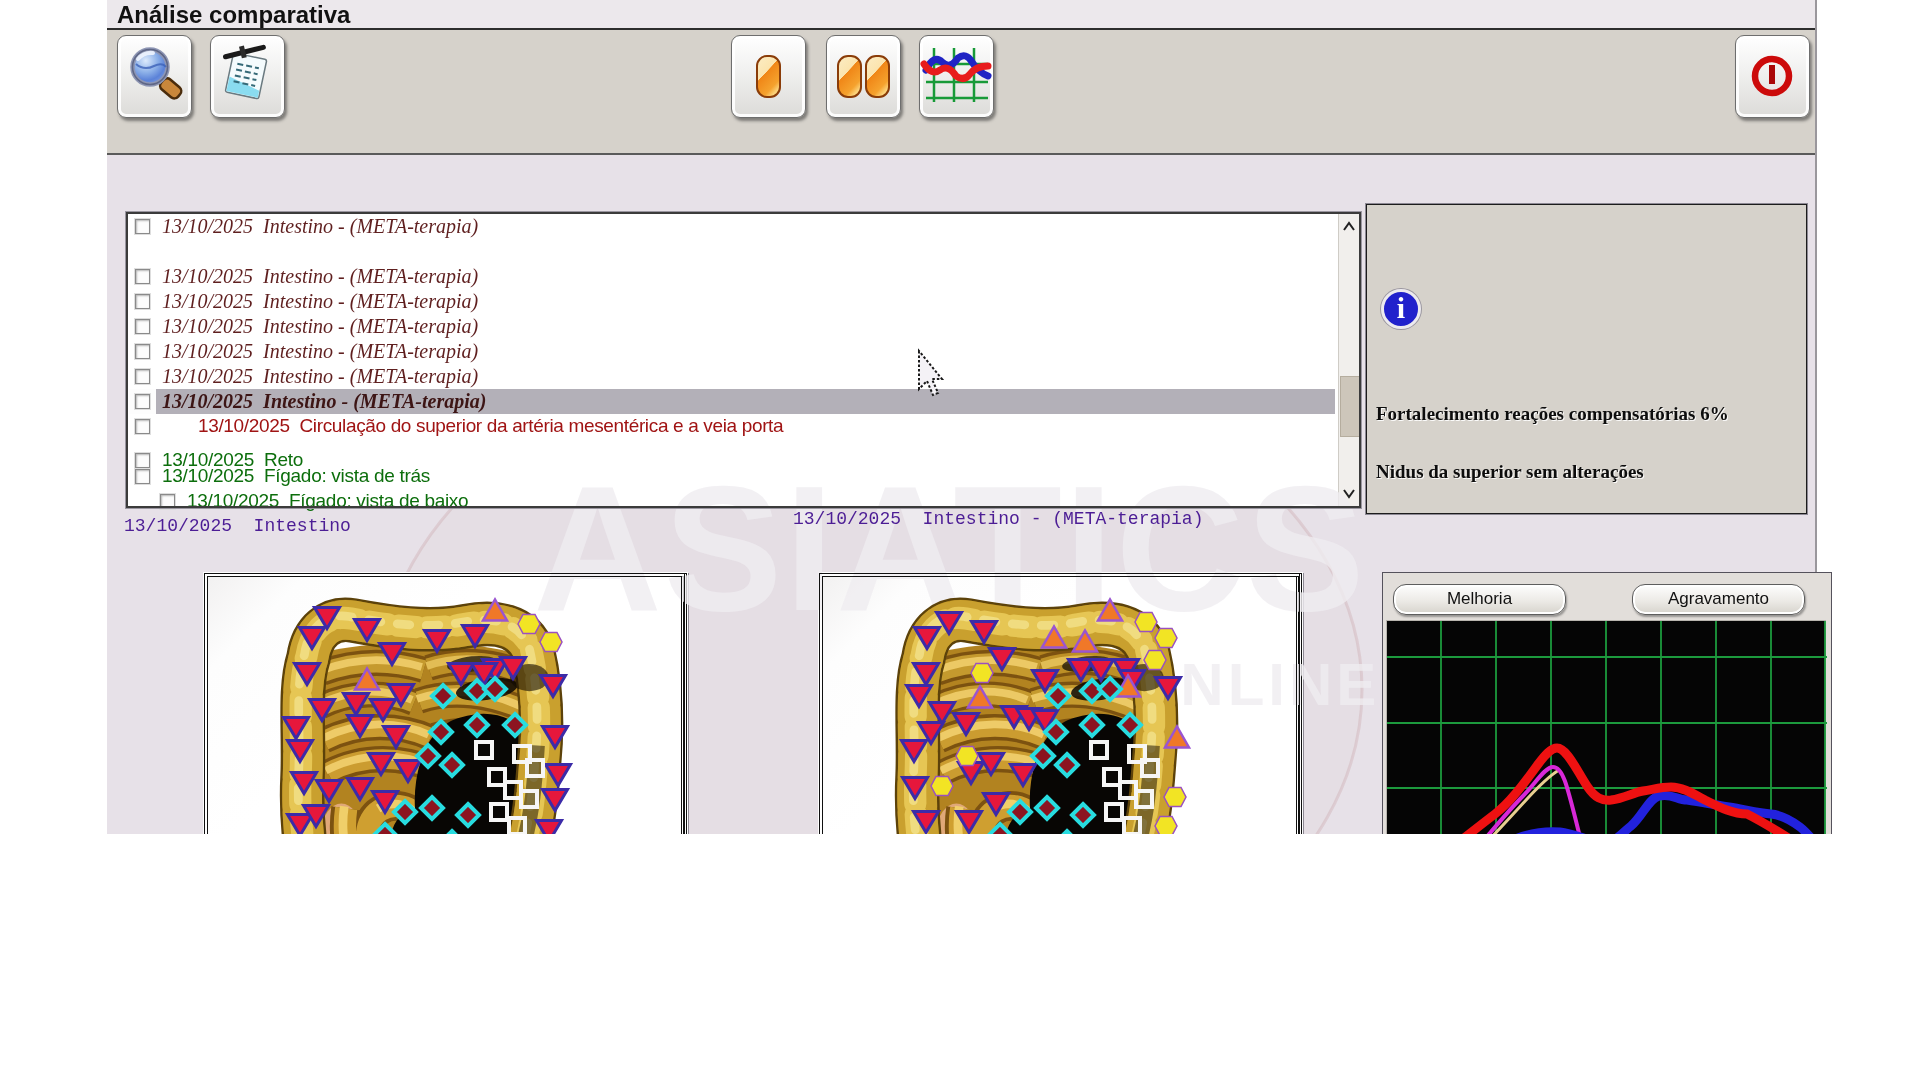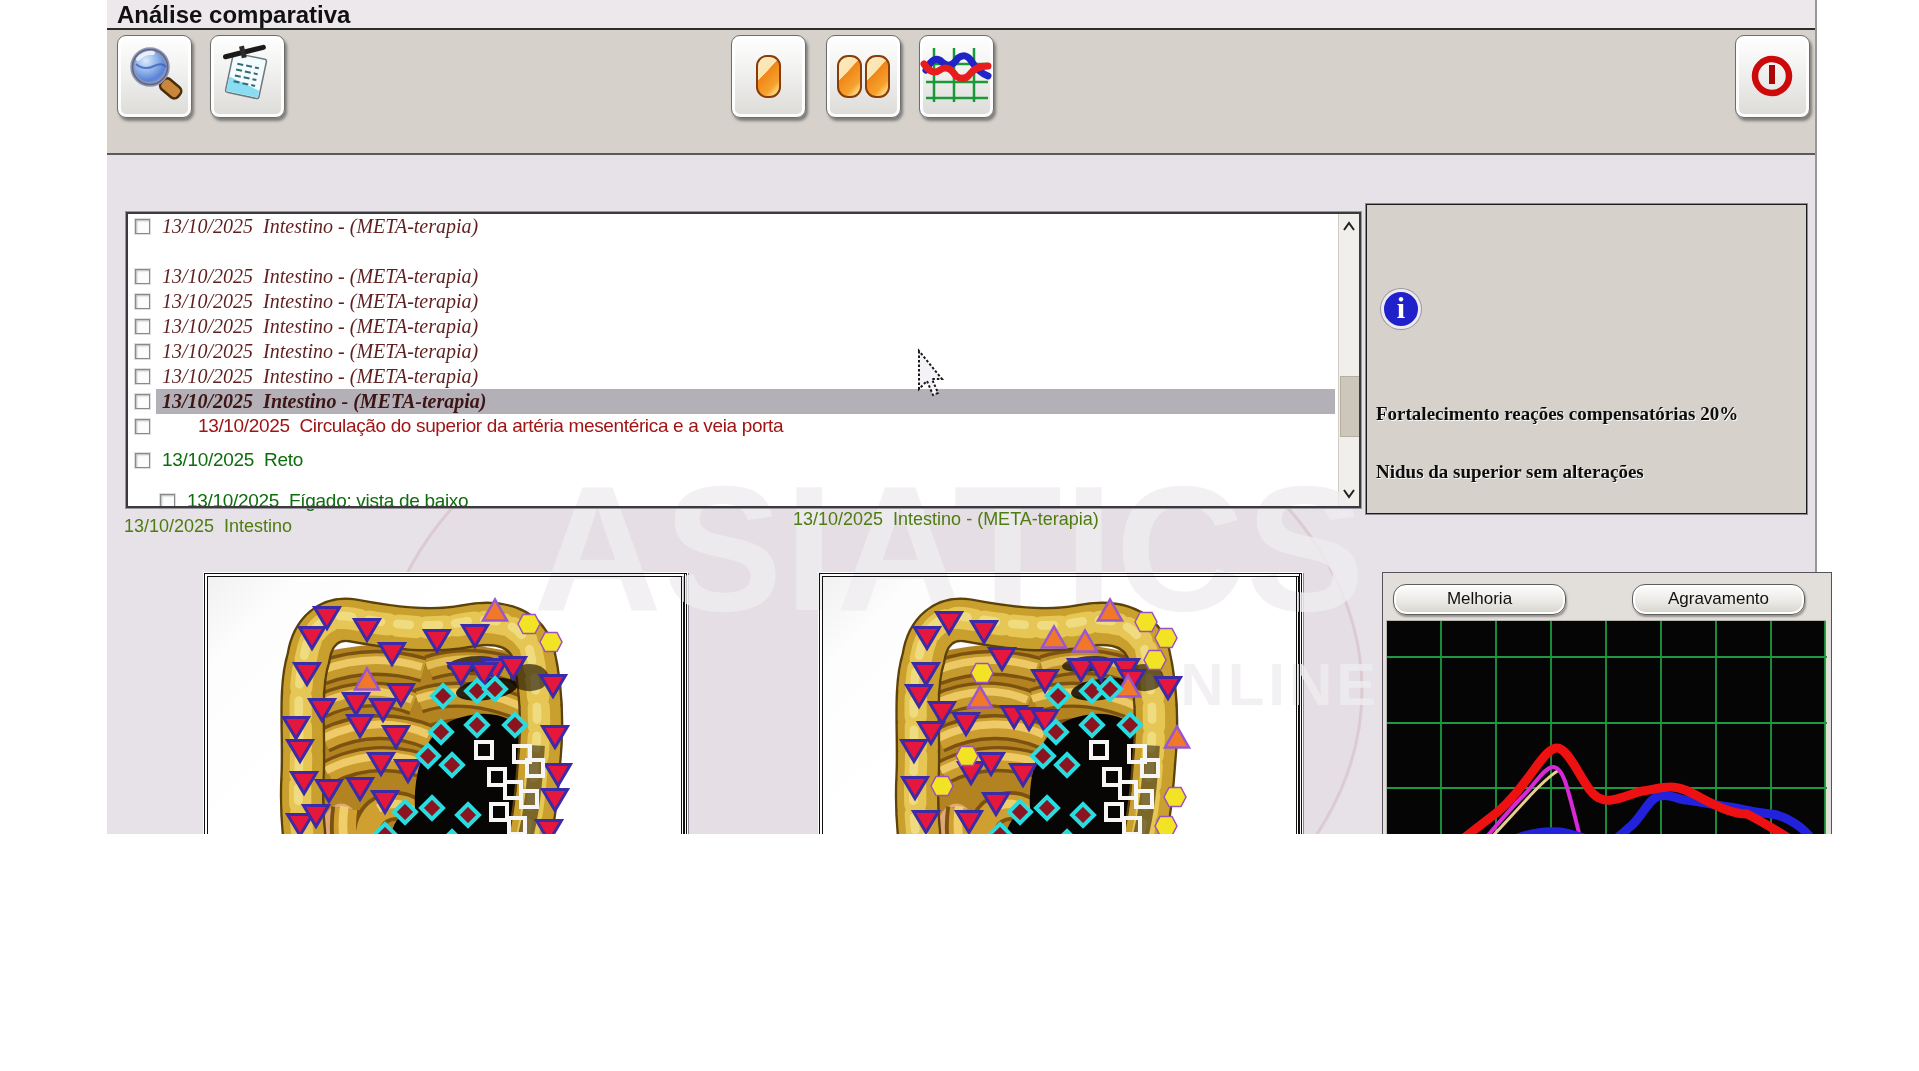--- a/index.html
+++ b/index.html
@@ -36,21 +36,21 @@
 
 #infopanel{position:absolute;left:1366px;top:204px;width:439px;height:308px;background:#d6d2cb;
   border:1px solid #1c1c1c;box-shadow:0 0 0 1px #8d8994;}
 #infopanel .b{font-size:19px;font-weight:bold;color:#0d0d0d;font-family:"Liberation Serif",serif;
   text-shadow:1px 1px 0 rgba(255,255,255,0.9);}
 #iicon{position:absolute;left:14px;top:84px;width:34px;height:34px;border-radius:50%;
   background:#2121cc;border:3px solid #eceaee;box-shadow:0 0 0 1px #9a96a0;}
 #iicon span{position:absolute;left:0;top:-1px;width:34px;text-align:center;
   font-family:"Liberation Serif",serif;font-weight:bold;font-size:30px;color:#fff;}
 
-.lbl{position:absolute;font-size:17px;color:#4d7c0f;z-index:8;}
+.lbl{position:absolute;font-size:17px;color:#4c1d95;z-index:8;font-family:Liberation Mono, monospace;}
 
 .ipanel{position:absolute;background:#fff;border:1px solid #101010;padding:2px;
   box-shadow:0 0 0 1px #fdfdfd, 1px 1px 0 1px #8d8994;}
 .ipanel .inner{position:relative;width:475px;height:476px;border:1px solid #101010;
   background:linear-gradient(135deg,#f2f1f1 0%,#fdfdfd 10%,#ffffff 30%,#ffffff 78%,#f7f5f5 100%);}
 
 #chartpanel{position:absolute;left:1366px;top:572px;width:448px;height:487px;
   background:#e2deda;border:1px solid #55525c;margin-left:16px;}
 .gbtn{position:absolute;top:11px;height:29px;width:171px;border-radius:13px;
   background:linear-gradient(180deg,#fefefe,#eceae6 55%,#d6d3cc);
@@ -257,40 +257,44 @@
         <span class="rt it" style="color:#3d1515;font-weight:bold;">13/10/2025&nbsp; Intestino - (META-terapia)</span>
       </div>
     <div class="row" style="top:200px;">
         <span class="cb"></span>
         <span class="rt red">13/10/2025&nbsp; Circulação do superior da artéria mesentérica e a veia porta</span>
       </div>
     <div class="row" style="top:234px;text-align:right;">
         <span class="cb"></span>
         <span class="rt grn">13/10/2025&nbsp; Reto</span>
       </div>
+    <div class="row" style="top:250px;">
+        <span class="cb"></span>
+        <span class="rt grn">13/10/2025&nbsp; Fígado: vista de trás</span>
+      </div>
     <div class="row" style="top:275px;margin-left:25px;">
         <span class="cb"></span>
         <span class="rt grn">13/10/2025&nbsp; Fígado: vista de baixo</span>
       </div>
     <div id="sbar">
       <svg width="20" height="292" style="position:absolute;left:0;top:0;">
         <polyline points="5,16 10,9 15,16" fill="none" stroke="#222" stroke-width="2"></polyline>
         <polyline points="5,276 10,283 15,276" fill="none" stroke="#222" stroke-width="2"></polyline>
       </svg>
       <div id="sthumb"></div>
     </div>
   </div>
   <span class="lbl" style="left:124px;top:516px;font-size:18px;">13/10/2025&nbsp; Intestino</span>
   <span class="lbl" style="left:793px;top:509px;font-size:18px;">13/10/2025&nbsp; Intestino - (META-terapia)</span>
 
   <div id="infopanel">
     <div id="iicon">
         <span>i</span>
       </div>
-    <div class="b" style="position:absolute;left:9px;top:198px;">Fortalecimento reações compensatórias 20%</div>
+    <div class="b" style="position:absolute;left:9px;top:198px;">Fortalecimento reações compensatórias 6%</div>
     <div class="b" style="position:absolute;left:9px;top:256px;">Nidus da superior sem alterações</div>
   </div>
 
   <div class="ipanel" style="left:204px;top:573px;" id="p1">
       <div class="inner" id="p1i">
     <svg width="475" height="476" viewBox="0 0 475 476">
       <use href="#gut" transform="translate(-12,-6) scale(0.969)"></use>
       <g id="mk1">
         <use href="#mR" x="119" y="40"></use>
             <use href="#mR" x="159" y="52"></use>

